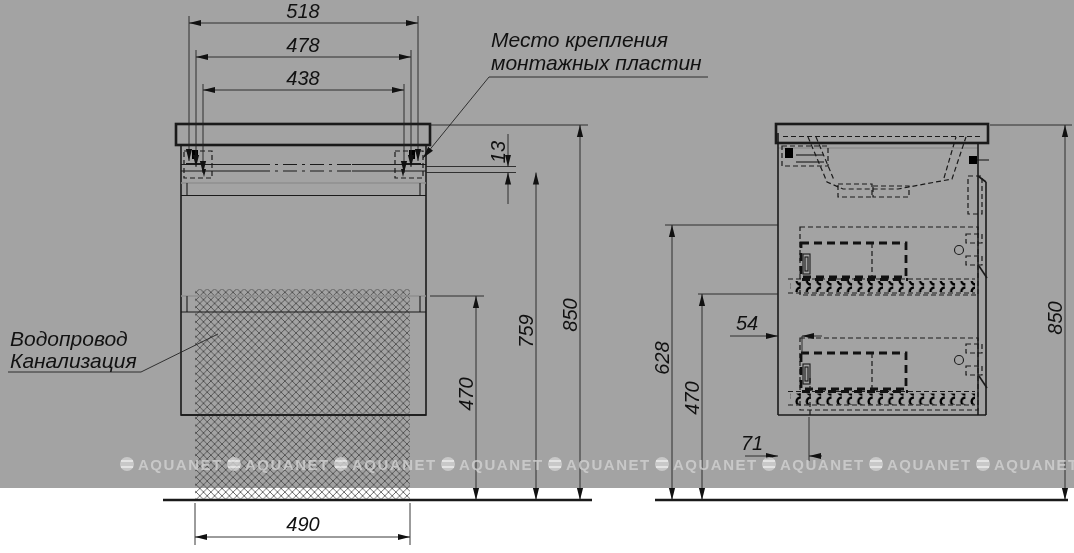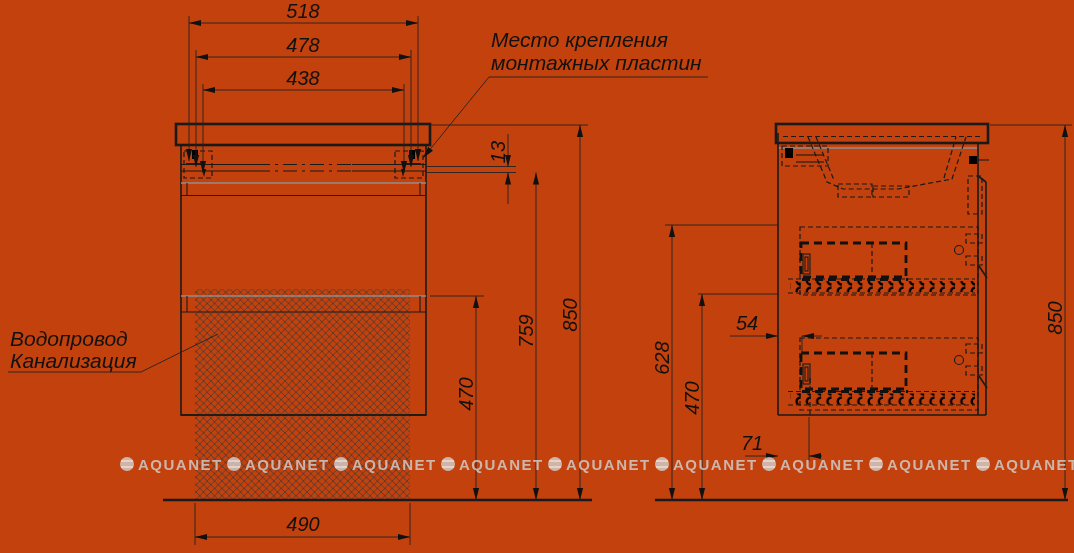--- a/index.html
+++ b/index.html
@@ -1,17 +1,17 @@
 <!DOCTYPE html>
 <html><head>
 <meta charset="utf-8">
 <style>
   html,body{margin:0;padding:0;background:#ffffff;}
   body{width:1074px;height:553px;overflow:hidden;font-family:"Liberation Sans",sans-serif;}
-  #stage{position:relative;width:1074px;height:553px;background:#c2410c;}
+  #stage{position:relative;width:1074px;height:488px;background:#a3a3a3;}
   svg{display:block;}
   .ln{fill:none;stroke:#1a1a1a;}
   .thick{stroke-width:2.6;}
   .thick2{stroke-width:2.4;}
   .med{stroke-width:1.6;}
   .thin{stroke-width:1.1;}
   .ext{fill:none;stroke:#222;stroke-width:0.9;}
   .gray{fill:none;stroke:#8f8f8f;stroke-width:1.5;}
   .dash1{fill:none;stroke:#1a1a1a;stroke-width:1.2;stroke-dasharray:5 3;}
   .dashT{fill:none;stroke:#111;stroke-width:2.8;stroke-dasharray:8 5;}

